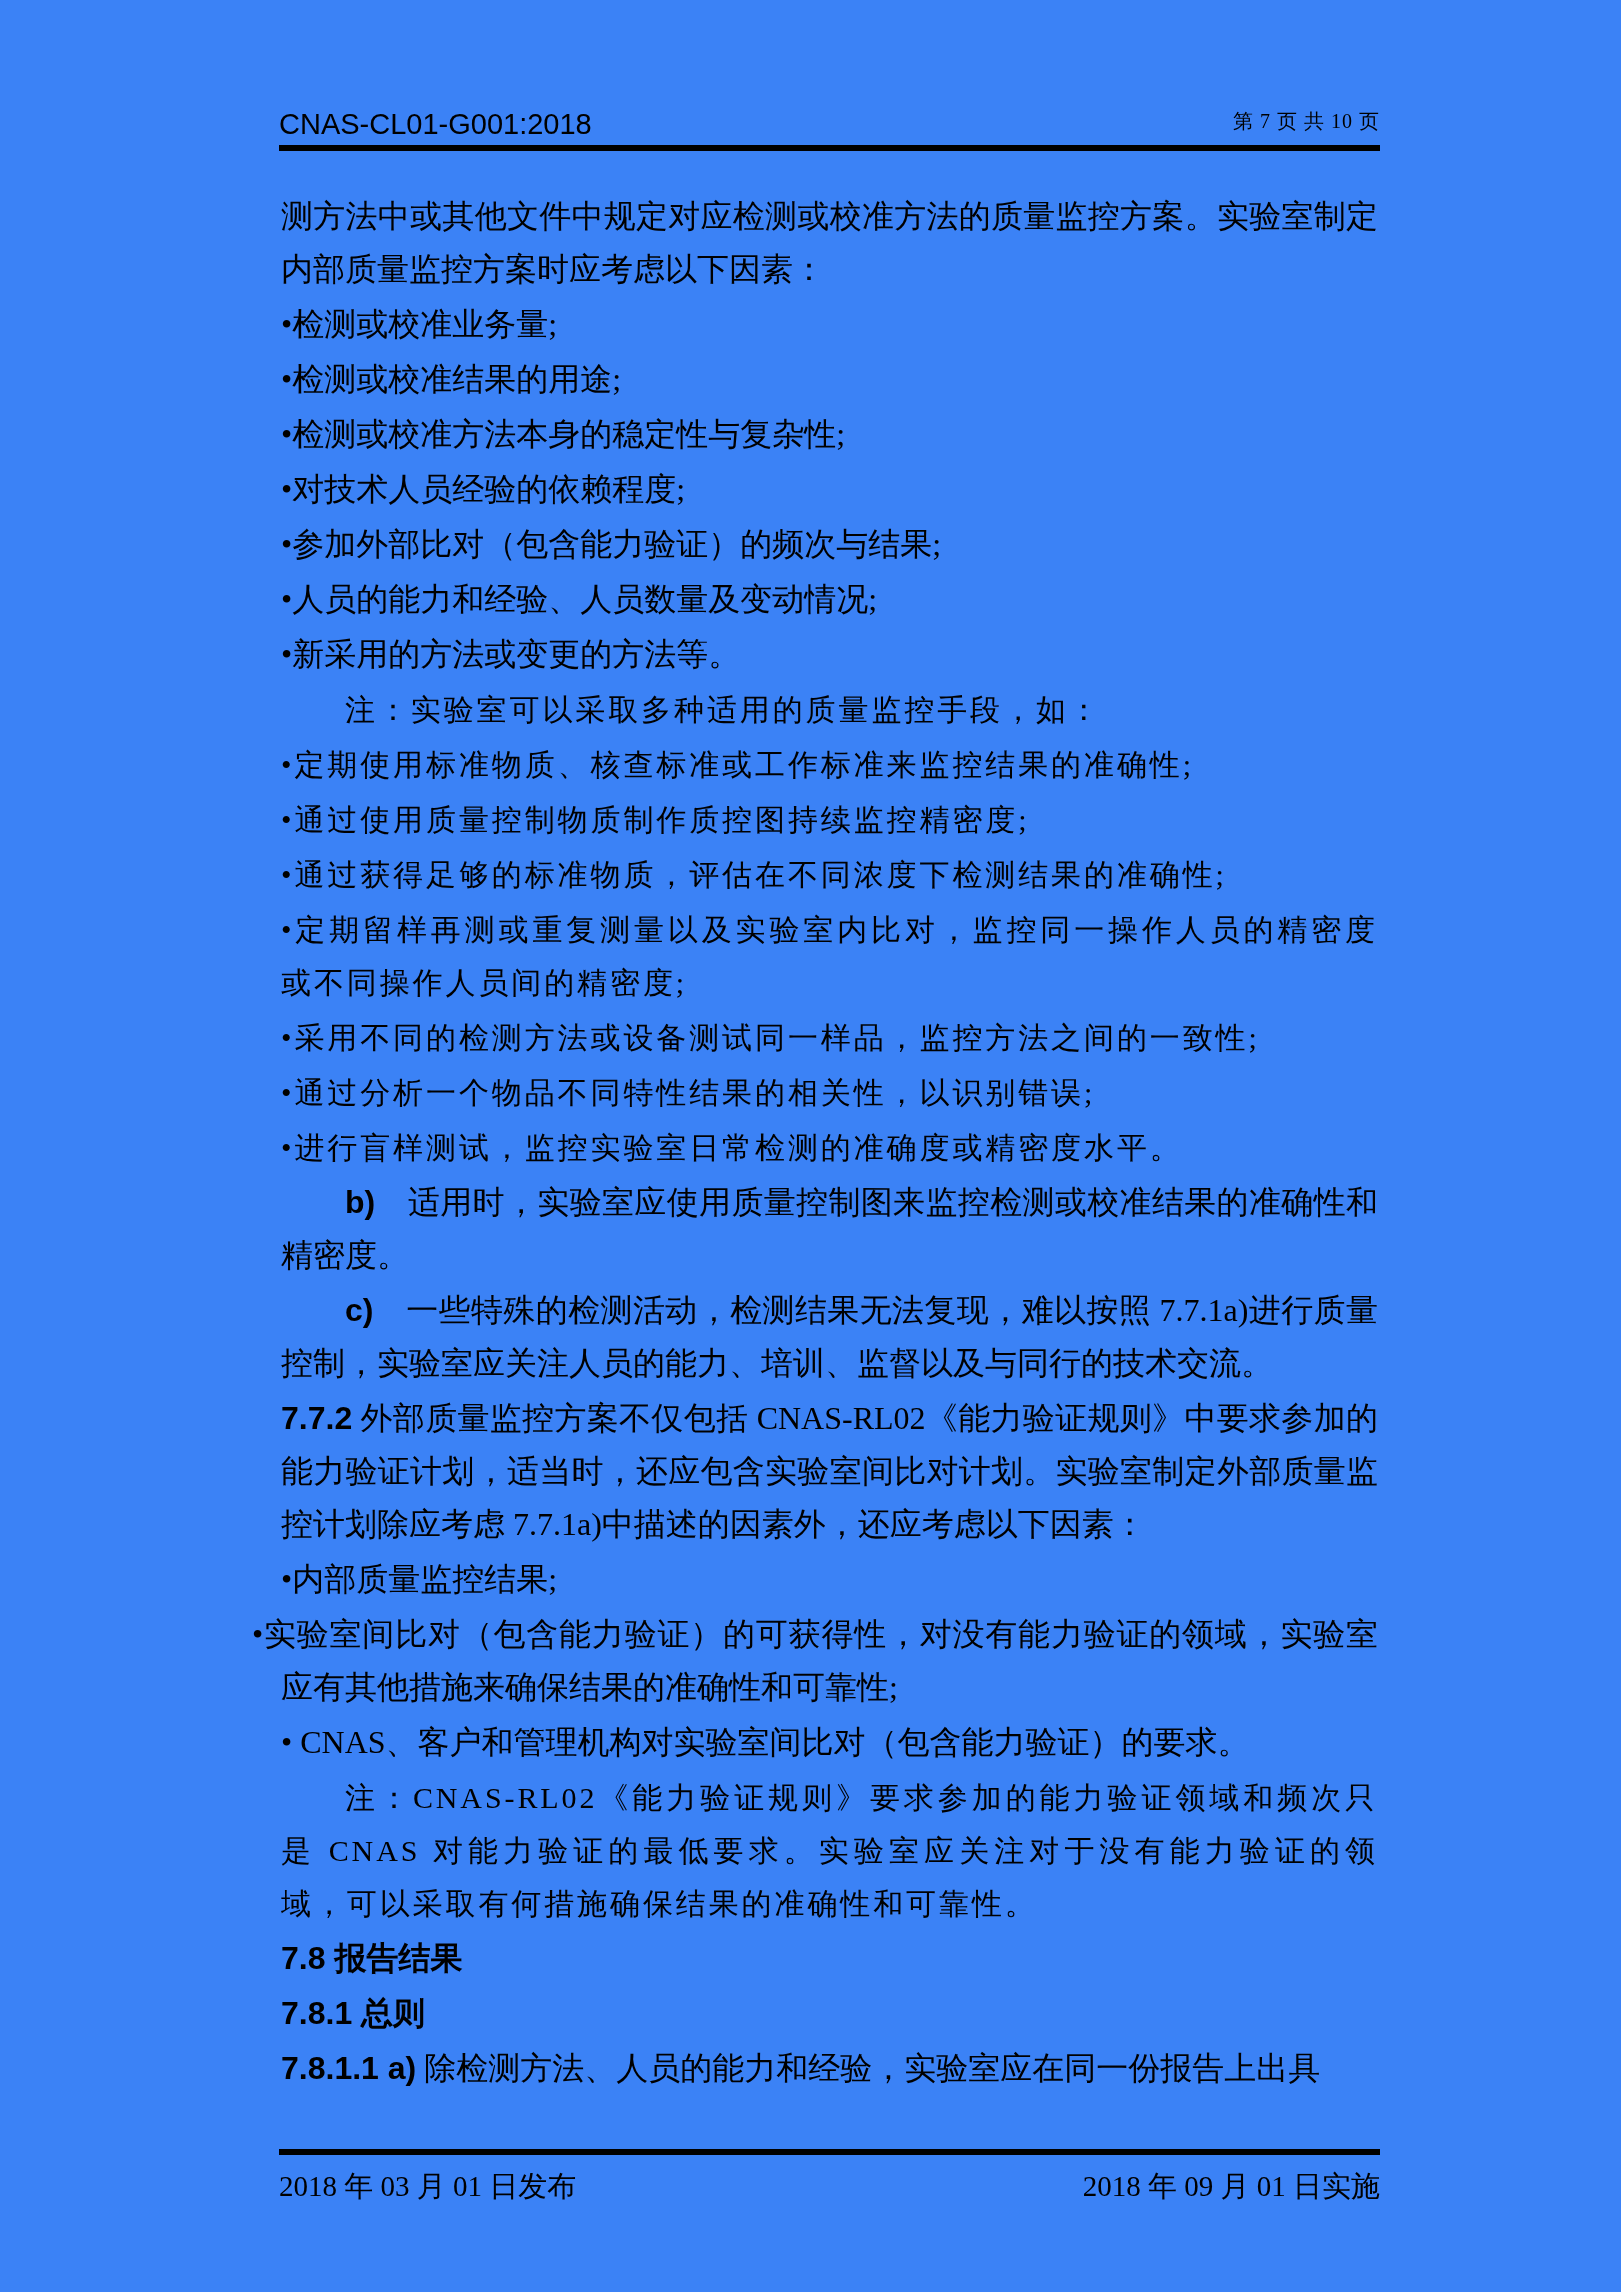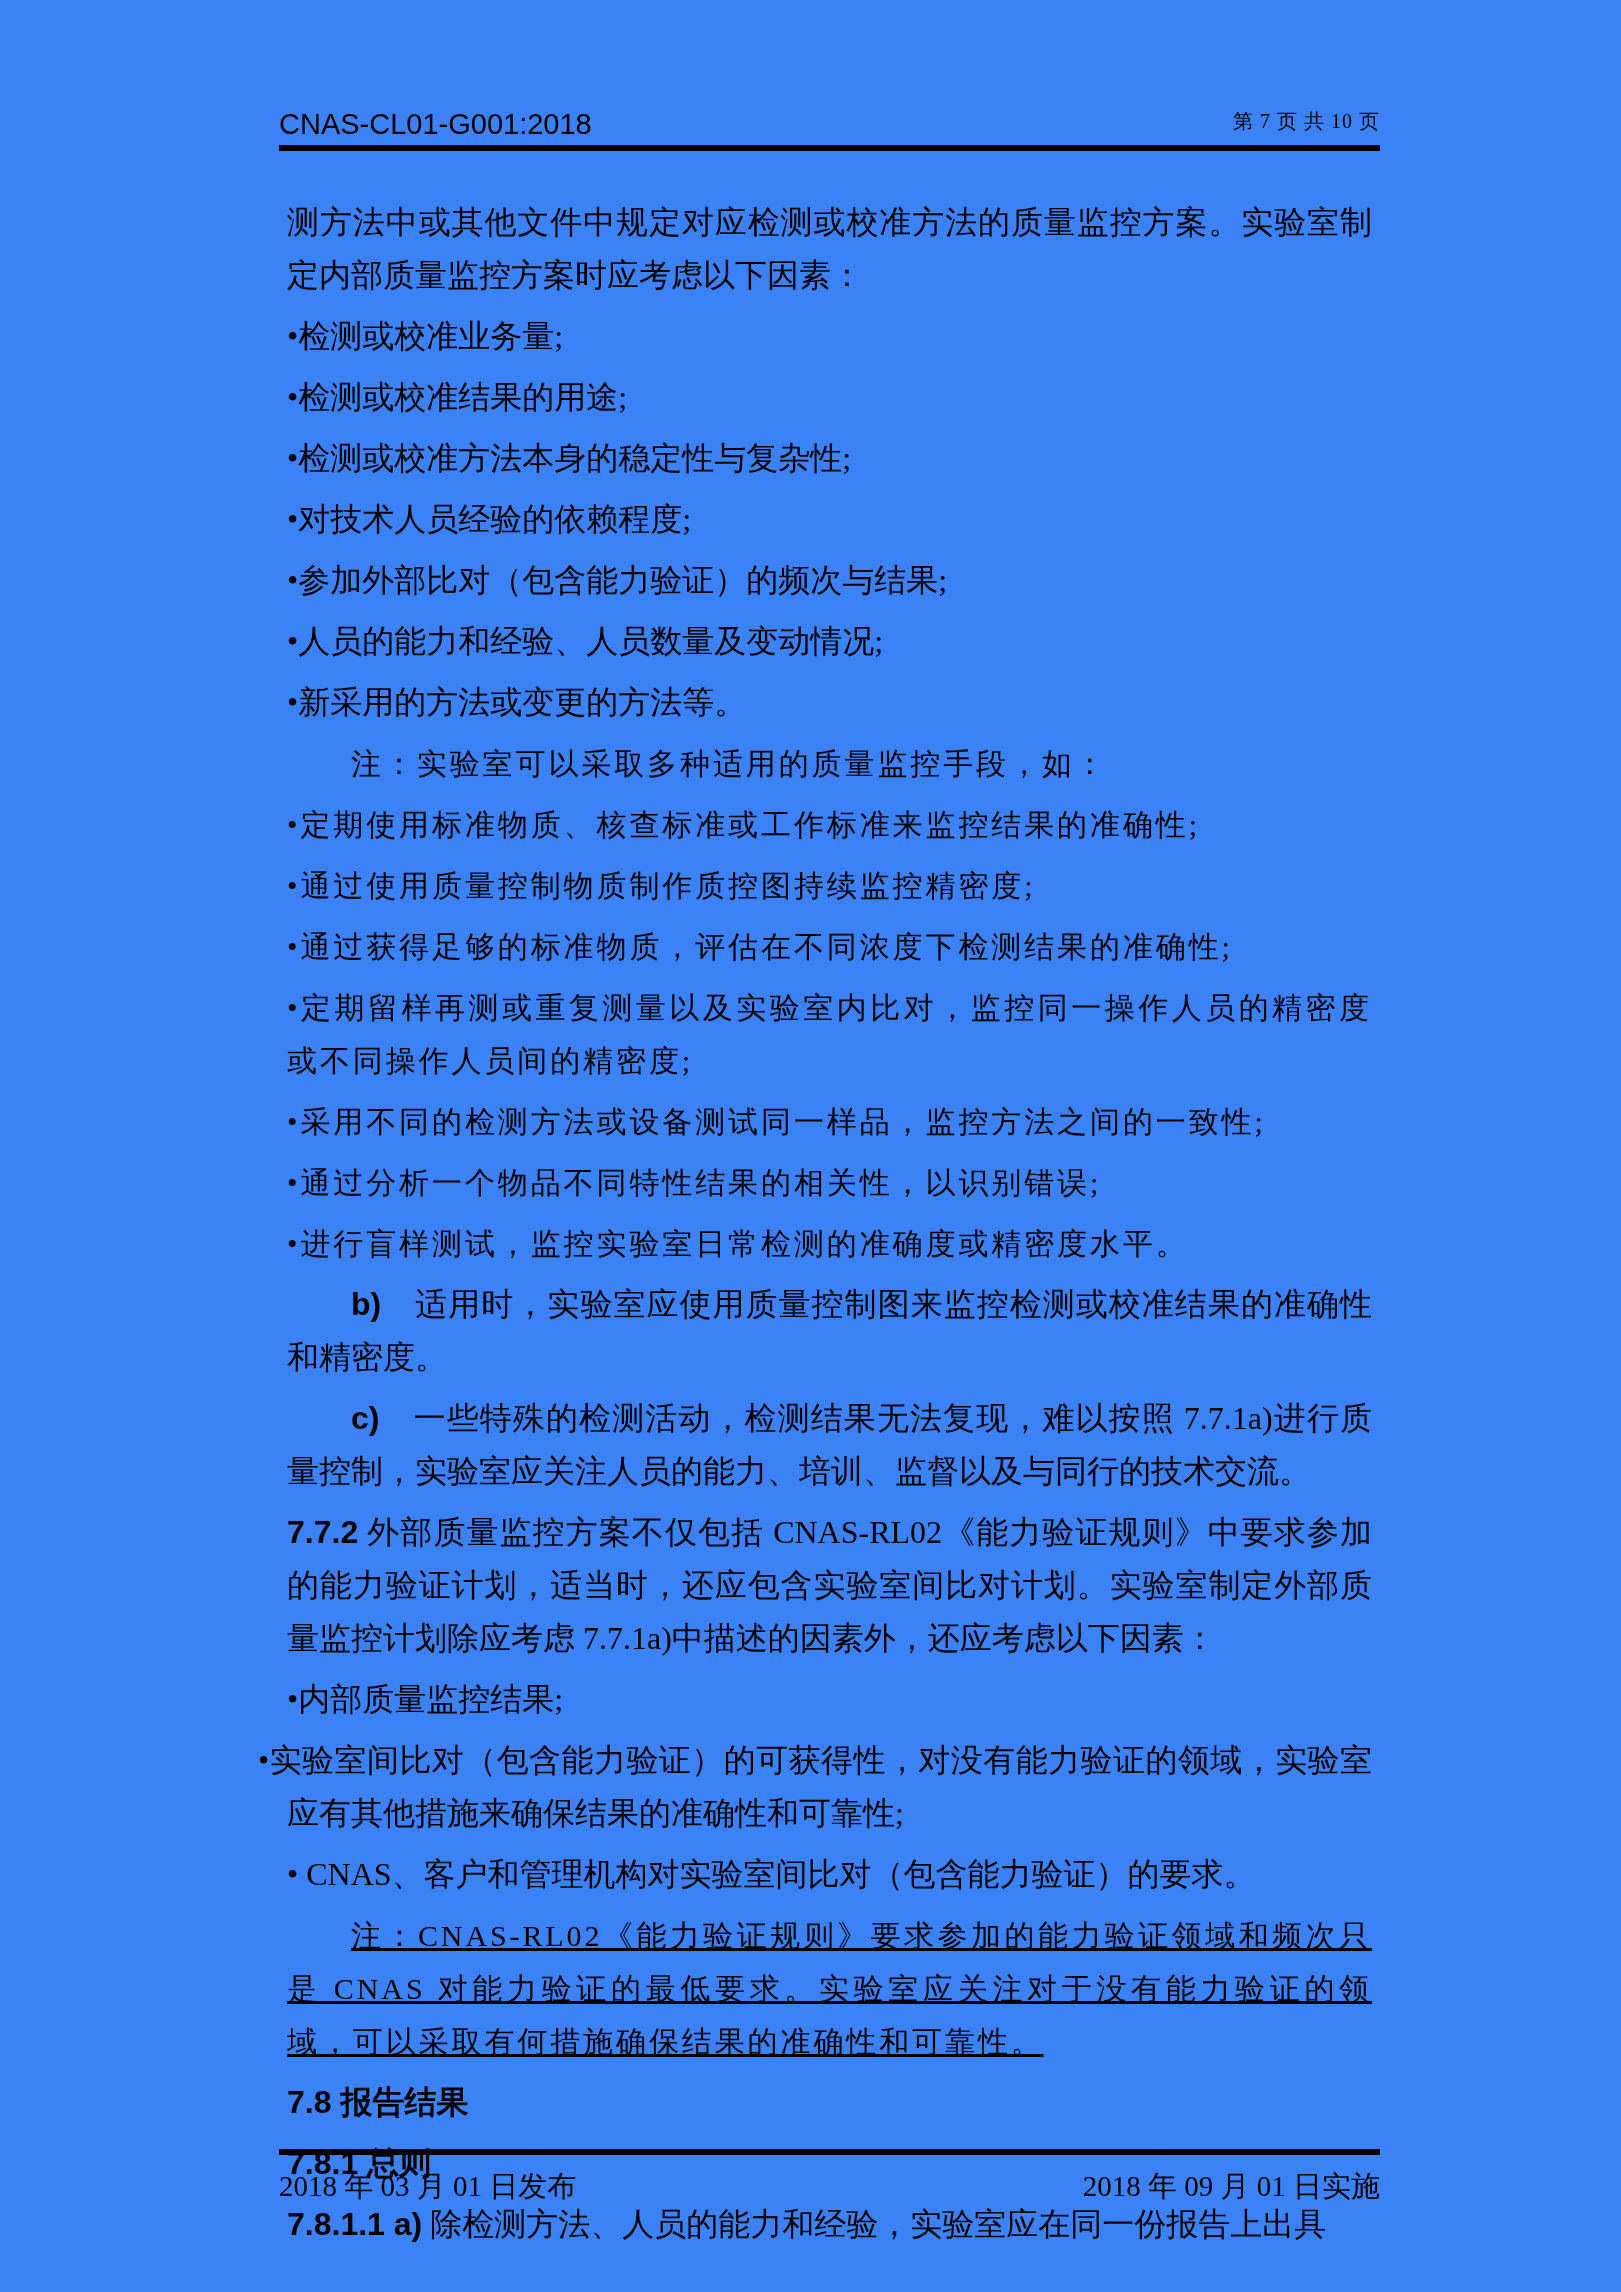--- a/index.html
+++ b/index.html
@@ -18,29 +18,29 @@
   }
   .page-info { font-size:20px; float:right; letter-spacing:1px; }
   .rule { position:absolute; left:279px; width:1101px; height:5.9px; background:#000; }
   .rule-top { top:145px; }
   .rule-bottom { top:2149px; }
 
   .content {
     position:absolute; left:279px; top:188px; width:1101px;
     font-size:32px; line-height:53px; text-align:justify;
   }
-  .content p { margin:8px; padding:0; }
+  .content p { margin:2px; padding:0; }
   .p          { text-indent:0; }
   .p-labeled  { text-indent:0; }
   .p-labeled-ind { text-indent:64px; }
   .bullet     { padding-left:64px; text-align:left; }
   .bullet-hang{ padding-left:93px; text-indent:-29px; }
   .note       { font-size:30px; letter-spacing:2.9px; text-indent:64px; margin-top:2.9px; }
   .note-bullet{ font-size:30px; letter-spacing:2.9px; padding-left:64px; }
-  .note-para  { font-size:30px; letter-spacing:2.9px; text-indent:64px; margin-top:2.9px;text-decoration:underline; }
+  .note-para  { font-size:30px; letter-spacing:2.9px; text-indent:64px; margin-top:2.9px; }
   .heading {
     font-family:"Liberation Sans","DejaVu Sans",sans-serif;
     font-weight:bold; text-align:left;
   }
   .lbl {
     font-family:"Liberation Sans","DejaVu Sans",sans-serif;
     font-weight:bold;
   }
   .footer { position:absolute; left:279px; top:2167px; width:1101px; font-size:29px; }
   .footer .left  { float:left; }

